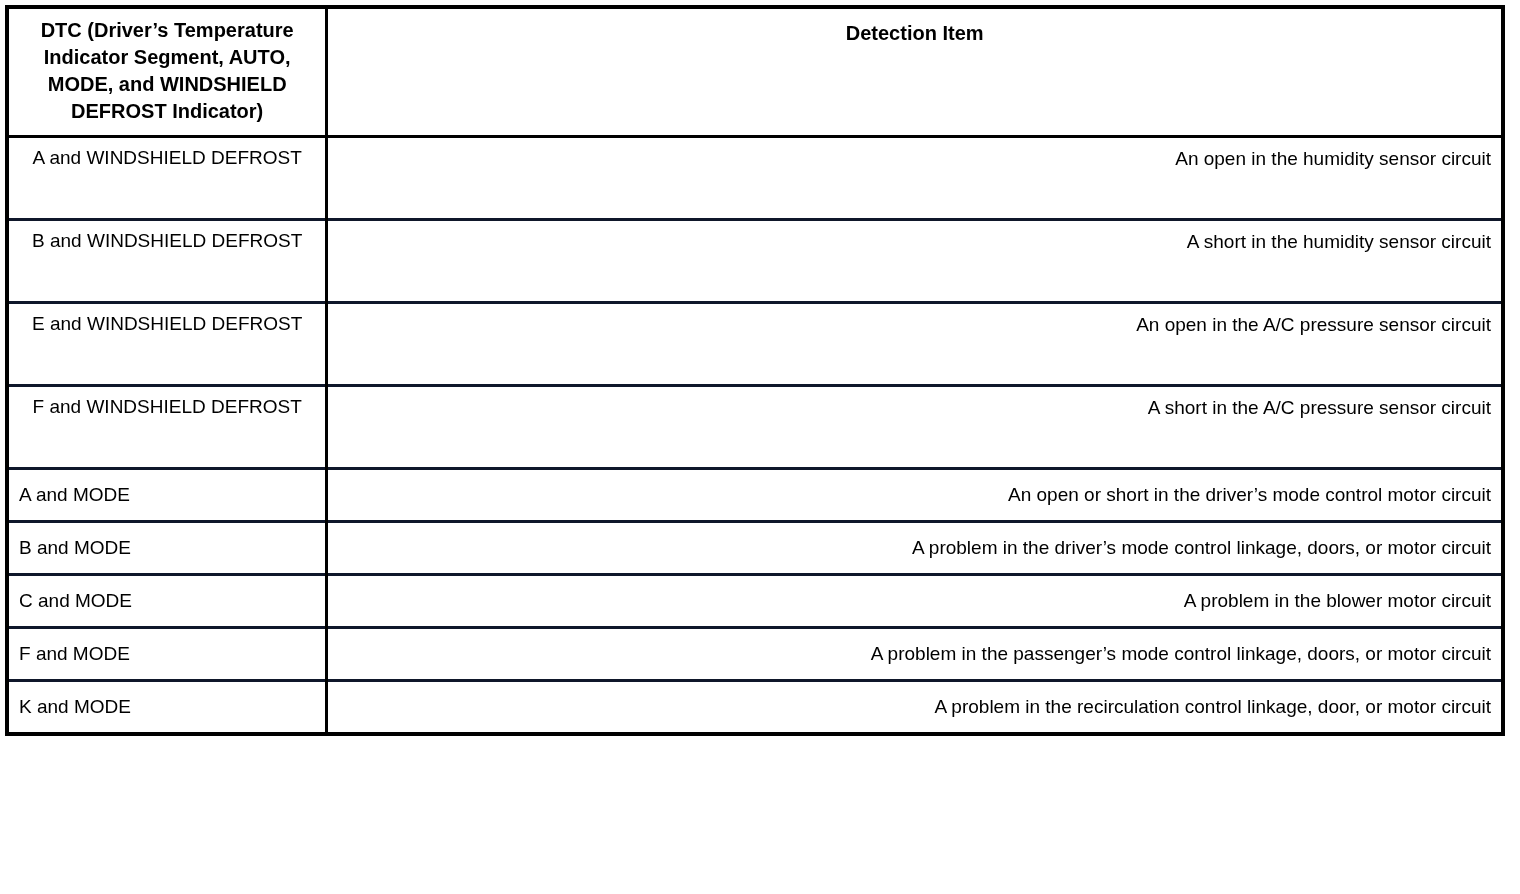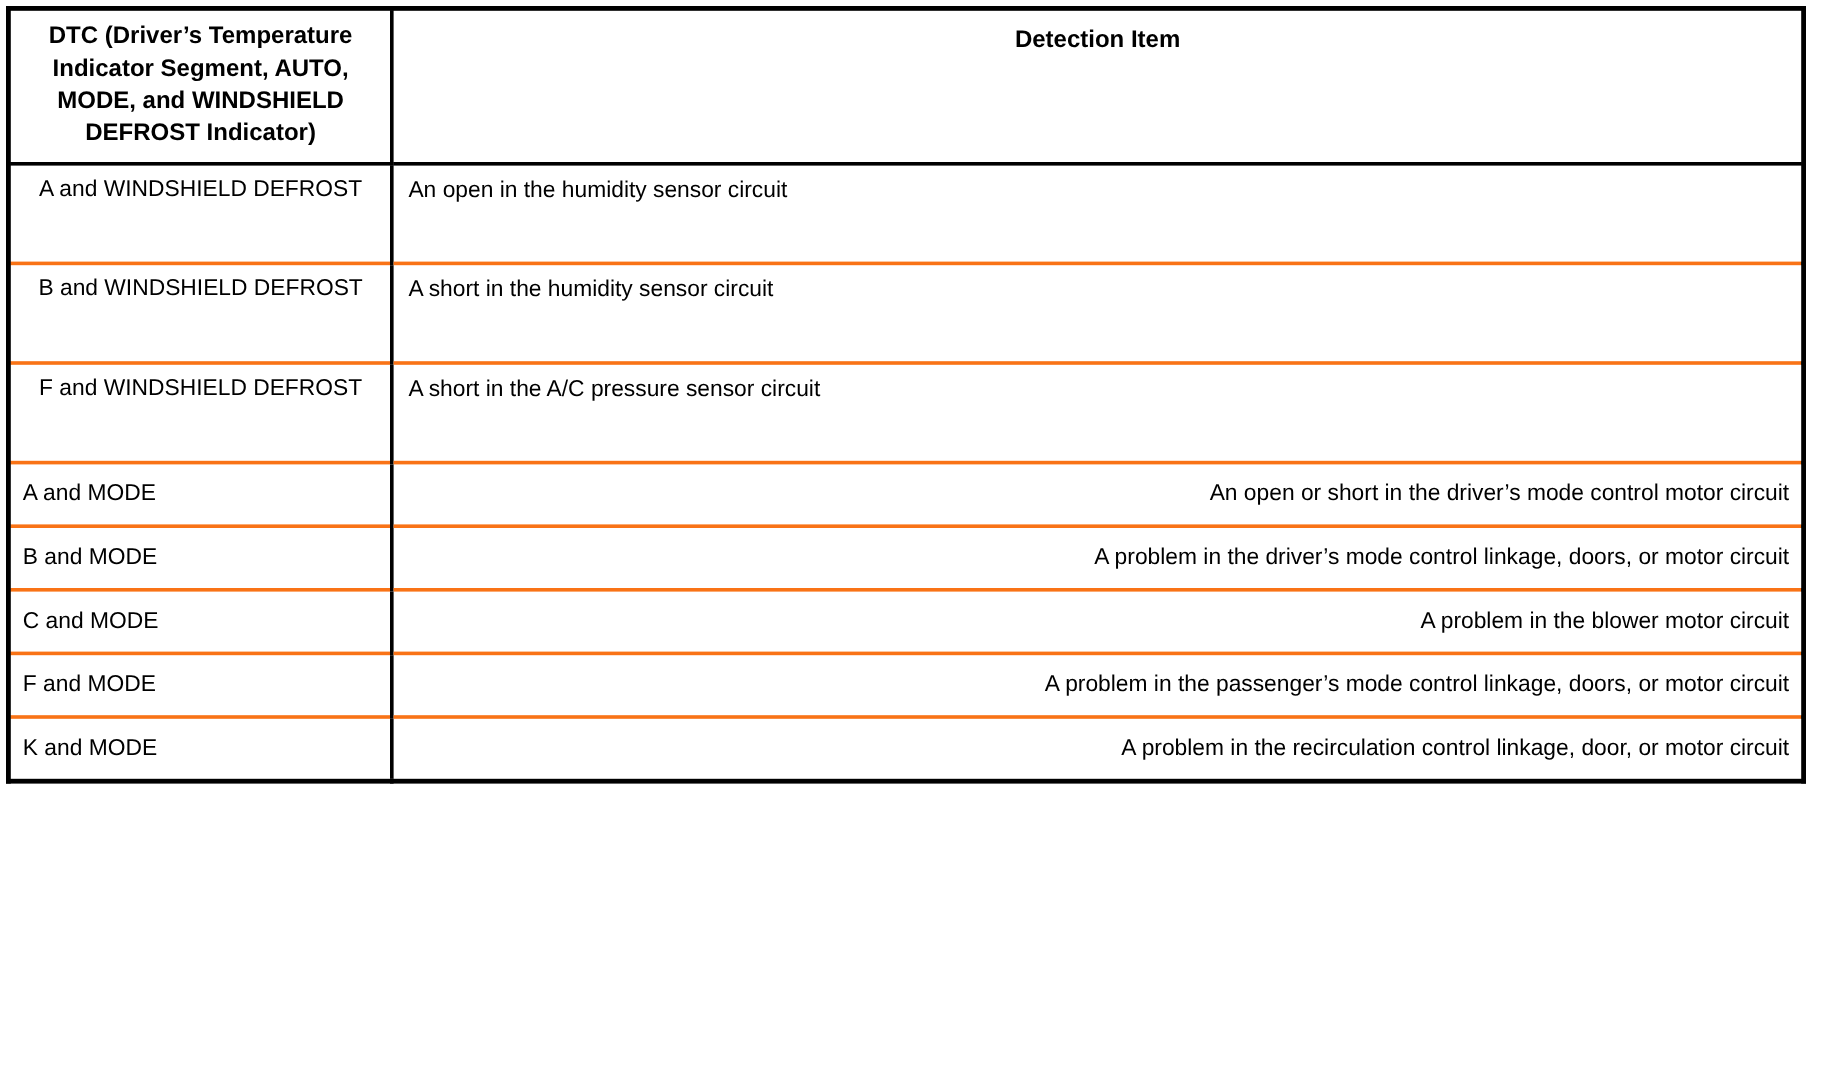--- a/index.html
+++ b/index.html
@@ -53,41 +53,41 @@
     text-align: center;
     padding: 8px 14px 10px 14px;
   }
   .head-inner.item {
     padding-top: 11px;
   }
 
   tbody td {
     padding: 0;
     vertical-align: top;
-    border-top: 3px solid #f97316;
+    border-top: 3px solid #0f172a;
   }
   tbody tr:first-child td {
     border-top: none;
   }
   tbody td.dtc-cell {
     border-right: 3px solid #000000;
   }
 
   
   tr.tall td { height: 80px; }
   tr.tall .dtc-inner {
     font-size: 19px;
     line-height: 26px;
     text-align: center;
     padding: 7px 10px 0 10px;
   }
   tr.tall .item-inner {
     font-size: 19px;
     line-height: 26px;
-    text-align: left;
+    text-align: right;
     padding: 8px 10px 0 12px;
   }
 
   
   tr.short td { height: 50px; }
   tr.short .dtc-inner {
     font-size: 19px;
     line-height: 50px;
     text-align: left;
     padding: 0 10px;
@@ -131,20 +131,28 @@
         <tr class="tall">
           <td class="dtc-cell">
             <div class="dtc-inner">B and WINDSHIELD DEFROST</div>
           </td>
           <td class="item-cell">
             <div class="item-inner">A short in the humidity sensor circuit</div>
           </td>
         </tr>
         <tr class="tall">
           <td class="dtc-cell">
+            <div class="dtc-inner">E and WINDSHIELD DEFROST</div>
+          </td>
+          <td class="item-cell">
+            <div class="item-inner">An open in the A/C pressure sensor circuit</div>
+          </td>
+        </tr>
+        <tr class="tall">
+          <td class="dtc-cell">
             <div class="dtc-inner">F and WINDSHIELD DEFROST</div>
           </td>
           <td class="item-cell">
             <div class="item-inner">A short in the A/C pressure sensor circuit</div>
           </td>
         </tr>
         <tr class="short">
           <td class="dtc-cell">
             <div class="dtc-inner">A and MODE</div>
           </td>

